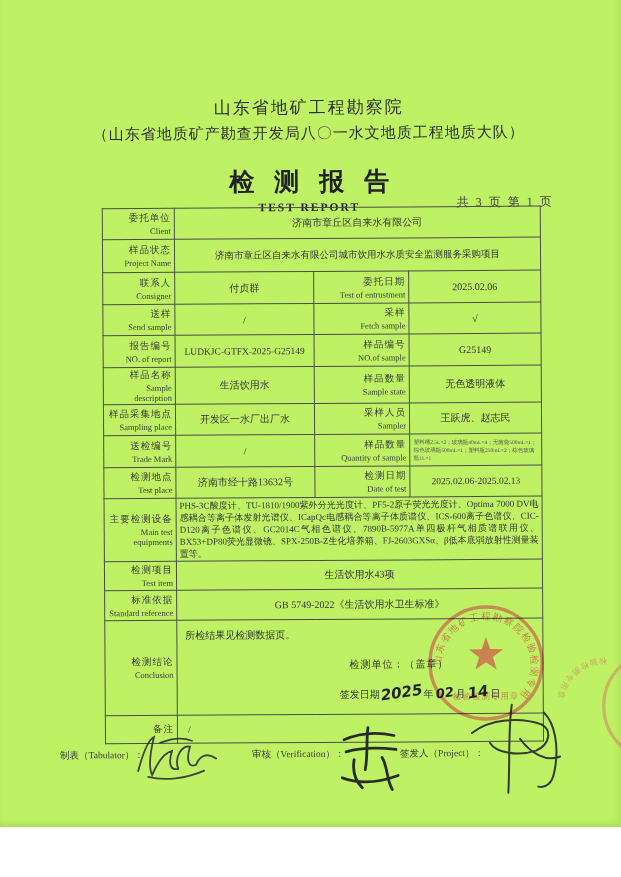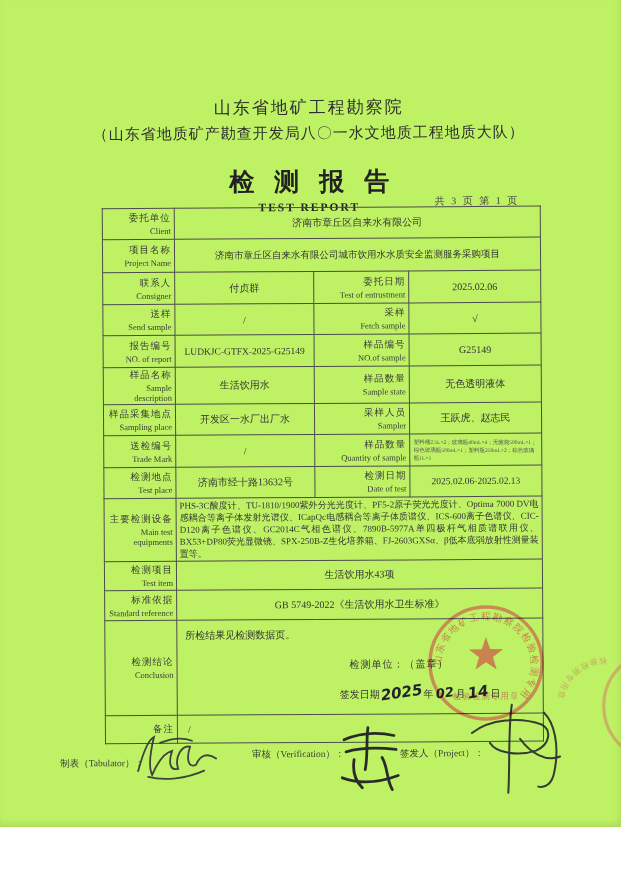--- a/index.html
+++ b/index.html
@@ -7,41 +7,41 @@
     position:relative;width:621px;height:827px;background:#bef264;
     font-family:"Liberation Serif","DejaVu Serif",serif;color:#333;
     overflow:hidden;box-shadow:inset -6px -8px 10px -7px rgba(0,0,0,.14), inset 3px 0 6px -4px rgba(0,0,0,.06);
   }
   .doc{position:absolute;inset:0;transform:rotate(-0.35deg);}
   .hdr{position:absolute;top:96px;left:0;width:100%;text-align:center;color:#2e2e2e;}
   .org1{font-size:17px;letter-spacing:2px;}
   .org2{font-size:15px;letter-spacing:1px;margin-top:5px;}
   .ttl{font-size:25px;font-weight:bold;letter-spacing:20px;padding-left:20px;margin-top:22px;color:#222;}
   .ttl-en{font-size:11.5px;font-weight:bold;letter-spacing:2px;margin-top:3px;color:#222;}
-  .pagenote{position:absolute;top:195px;left:436px;font-size:10px;letter-spacing:2px;color:#444;}
+  .pagenote{position:absolute;top:195px;left:458px;font-size:12px;letter-spacing:2px;color:#444;}
   table.rep{position:absolute;top:207px;left:103px;border-collapse:collapse;table-layout:fixed;width:438px;}
   table.rep td{border:1px solid #4c4c4c;padding:1px 3px;vertical-align:middle;overflow:hidden;}
   .lc{text-align:right;color:#3a3a3a;}
   .lc .cn{font-size:9.5px;letter-spacing:1px;}
   .lc .en{font-size:8.5px;margin-top:1px;}
   .vc{text-align:center;font-size:10px;color:#343434;}
   .vc.small{font-size:9.5px;}
   .tinyv{font-size:5.5px;line-height:1.5;color:#555;text-align:left;padding:1px 2px;transform:rotate(.5deg);}
   .equip{font-size:9px;line-height:12px;text-align:justify;color:#343434;padding:2px 5px;}
   .concl{position:relative;height:92px;}
   .concl-result{position:absolute;left:8px;top:8px;font-size:10px;color:#343434;}
   .concl-unit{position:absolute;left:172px;top:38px;font-size:10px;color:#343434;letter-spacing:1px;}
   .concl-issue{position:absolute;left:162px;top:64px;font-size:10px;color:#343434;}
   .hand{display:inline-block;font-family:"DejaVu Sans",sans-serif;font-style:italic;font-weight:bold;color:#23232b;transform:rotate(-8deg);}
   .hy{font-size:15px;margin:0 1px;}
   .hm{font-size:13px;margin:0 2px;}
   .hd{font-size:15px;margin:0 2px;}
   .footerline{position:absolute;top:748px;left:58px;width:540px;font-size:9.5px;color:#3a3a3a;}
   .flabel{position:absolute;white-space:nowrap;}
-  .fl1{left:0;top:8px;}
+  .fl1{left:0;top:0;}
   .fl2{left:192px;top:0;}
   .fl3{left:340px;top:0;}
   .sig{position:absolute;}
   .sig svg{overflow:visible;}
   .stamp{position:absolute;mix-blend-mode:multiply;opacity:.82;}
   .stamp svg{overflow:visible;}
 </style>
 </head>
 <body>
 
@@ -67,21 +67,21 @@
       <tbody>
           <tr style="height:31px">
         <td class="lc">
               <div class="cn">委托单位</div>
               <div class="en">Client</div>
             </td>
         <td class="vc" colspan="3">济南市章丘区自来水有限公司</td>
       </tr>
       <tr style="height:33px">
         <td class="lc">
-              <div class="cn">项目名称</div>
+              <div class="cn">样品状态</div>
               <div class="en">Project Name</div>
             </td>
         <td class="vc small" colspan="3">济南市章丘区自来水有限公司城市饮用水水质安全监测服务采购项目</td>
       </tr>
       <tr style="height:32px">
         <td class="lc">
               <div class="cn">联系人</div>
               <div class="en">Consigner</div>
             </td>
         <td class="vc">付贞群</td>

